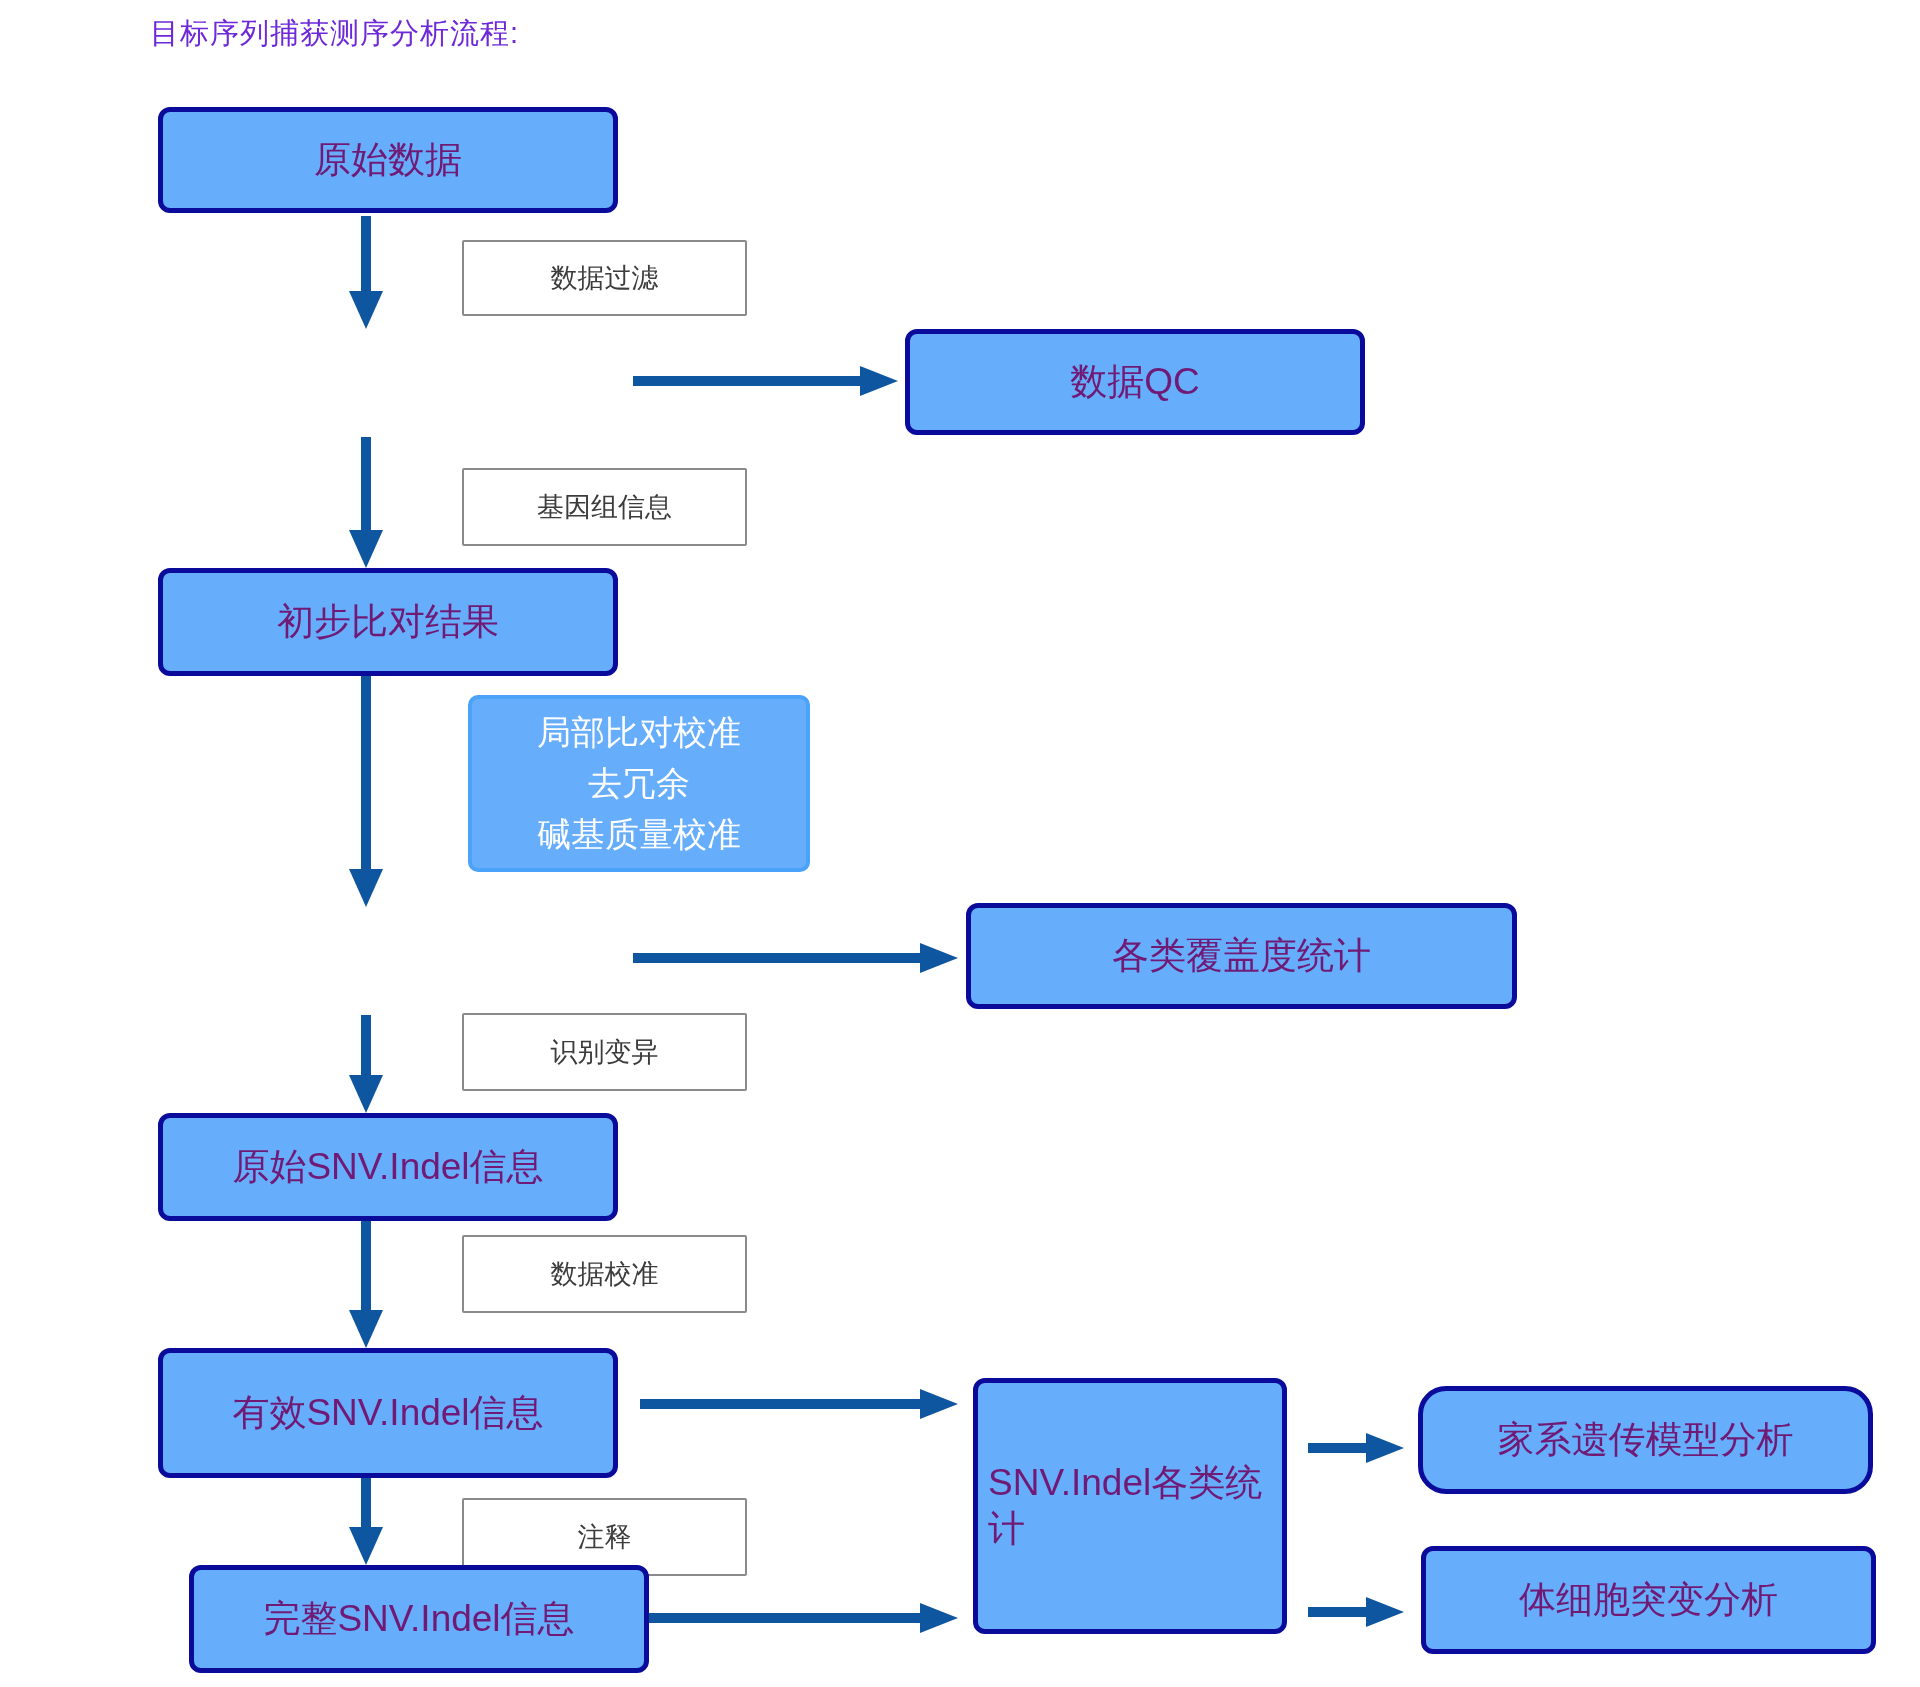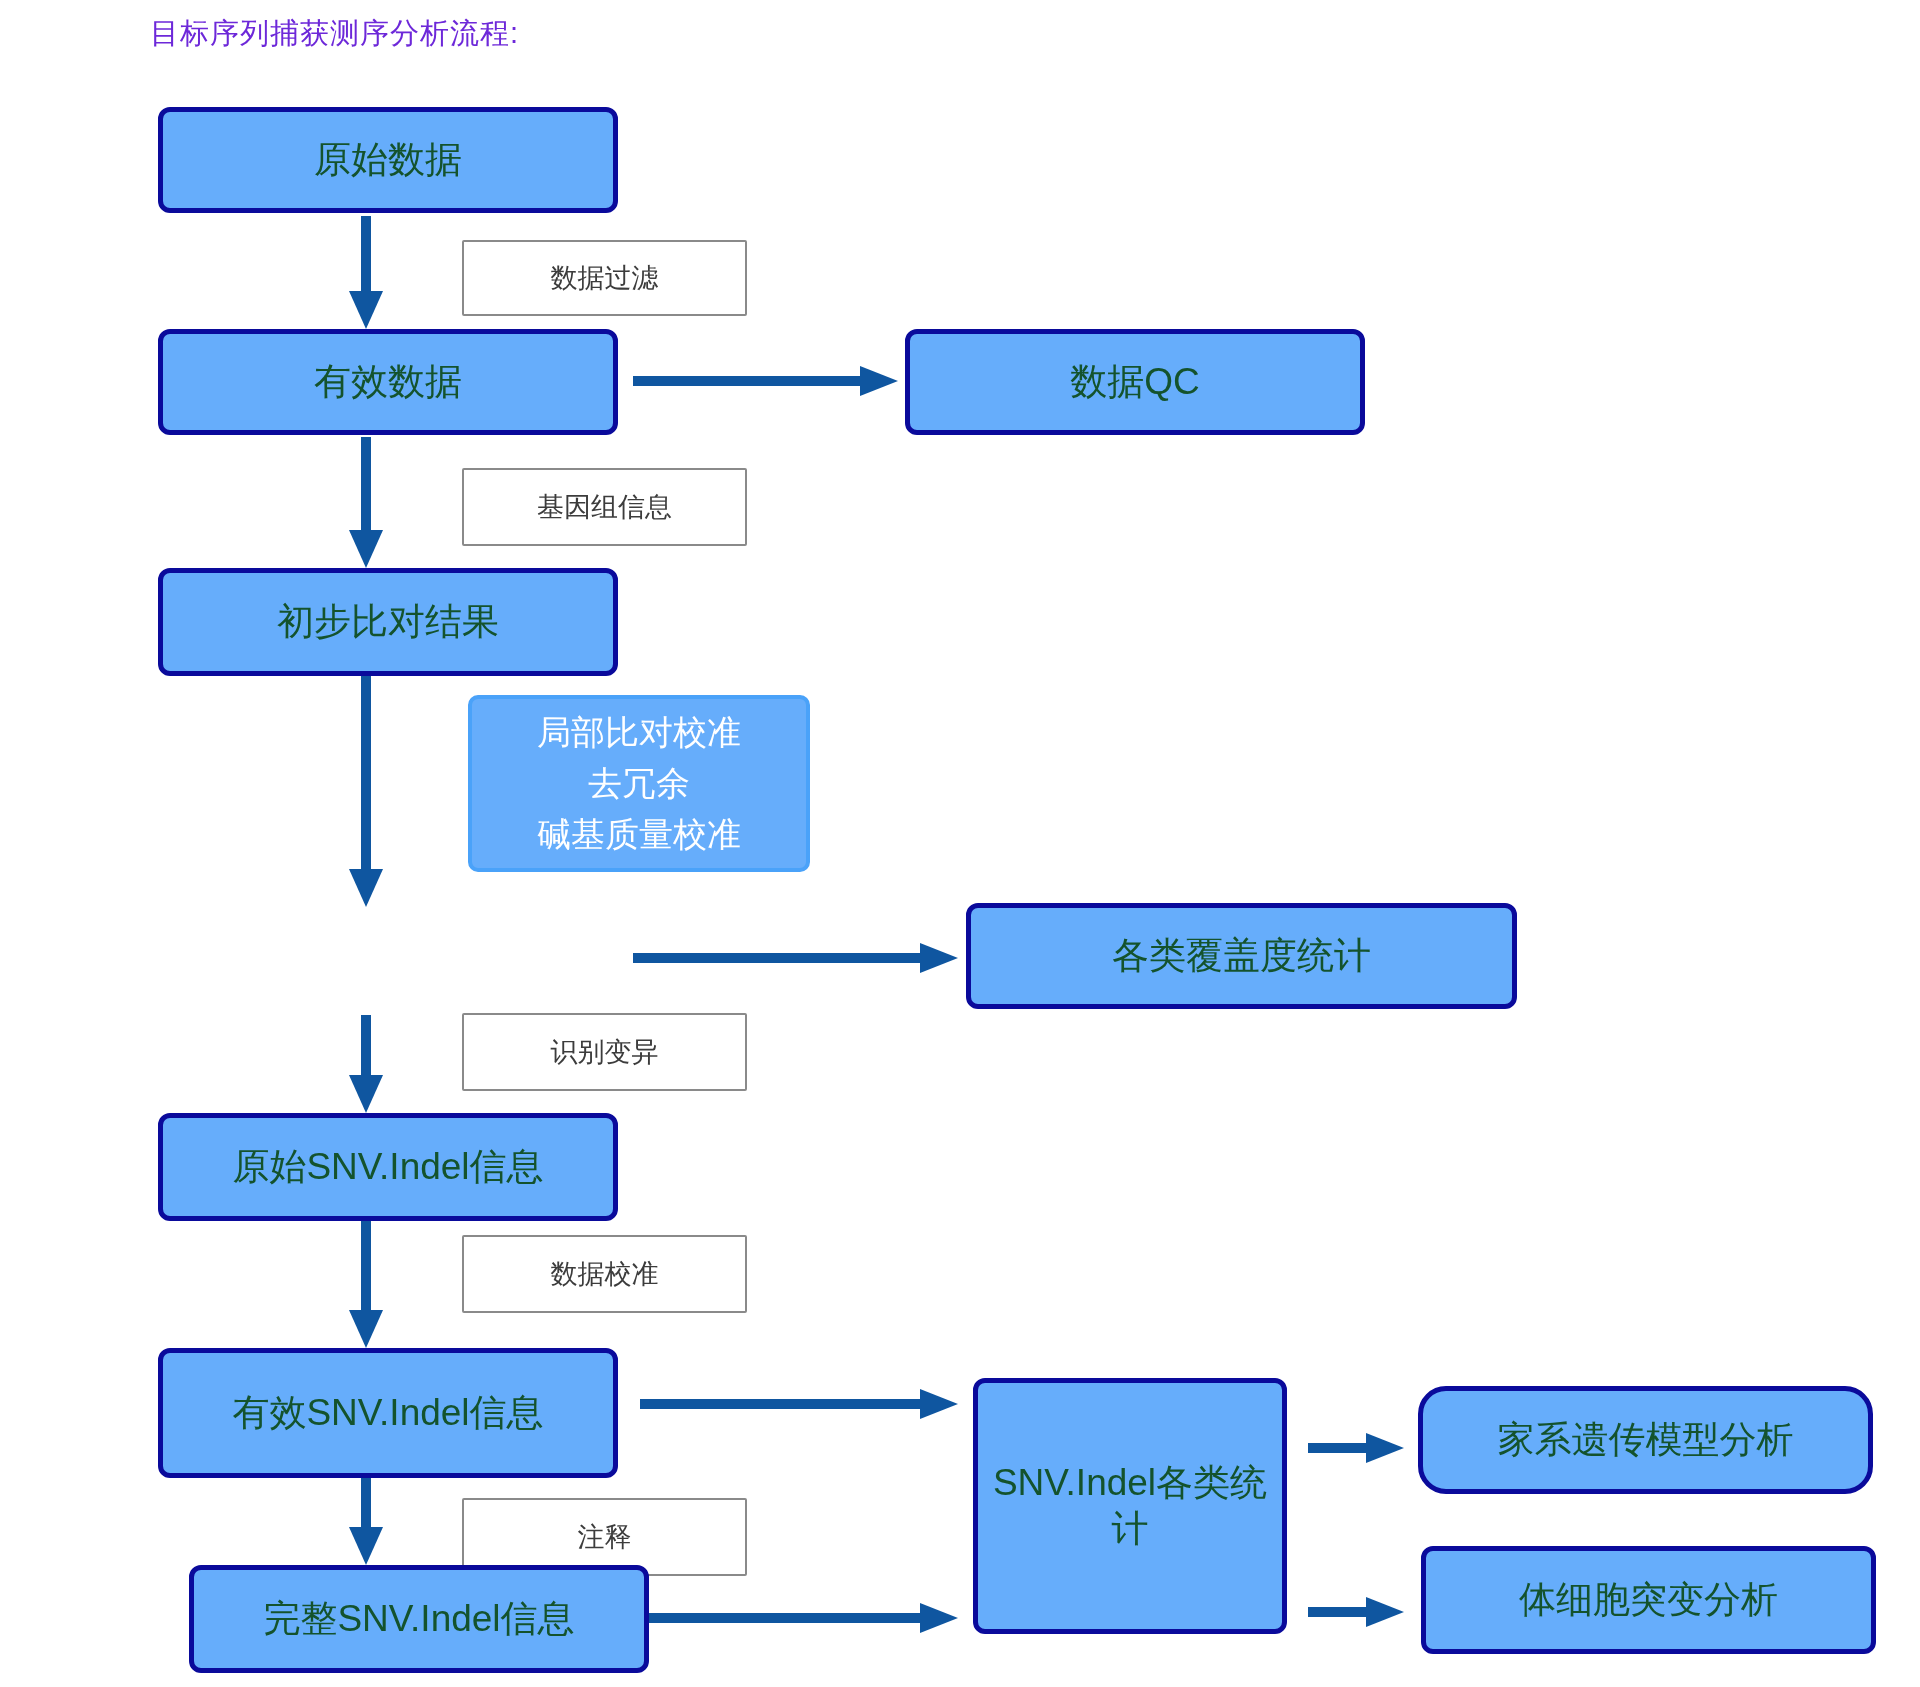--- a/index.html
+++ b/index.html
@@ -19,26 +19,26 @@
     color: #6d28d9;
     letter-spacing: 1px;
   }
   
   .node {
     position: absolute;
     box-sizing: border-box;
     background: #66adfb;
     border: 5px solid #0a0a9b;
     border-radius: 12px;
-    color: #14532d;
+    color: #701a75;
     font-size: 37px;
     display: flex;
     align-items: center;
     justify-content: center;
-    text-align: center;
+    text-align: left;
     line-height: 1.25;
     padding: 2px 10px;
   }
   
   .plabel {
     position: absolute;
     box-sizing: border-box;
     background: #ffffff;
     border: 2px solid #8a8a8a;
     border-radius: 2px;
@@ -132,21 +132,20 @@
       <polygon points="1366,1597 1366,1627 1404,1612"></polygon>
     </g>
   </svg>
 
   <div class="title">目标序列捕获测序分析流程:</div>
 
   <div class="node" style="left:158px; top:107px; width:460px; height:106px;">原始数据</div>
 
   <div class="plabel" style="left:462px; top:240px; width:285px; height:76px;">数据过滤</div>
 
-  <div class="node" style="left:158px; top:329px; width:460px; height:106px;">有效数据</div>
 
   <div class="node" style="left:905px; top:329px; width:460px; height:106px;">数据QC</div>
 
   <div class="plabel" style="left:462px; top:468px; width:285px; height:78px;">基因组信息</div>
 
   <div class="node" style="left:158px; top:568px; width:460px; height:108px;">初步比对结果</div>
 
   <div class="bluelabel" style="left:468px; top:695px; width:342px; height:177px;">
     <span>局部比对校准</span>
     <span>去冗余</span>

